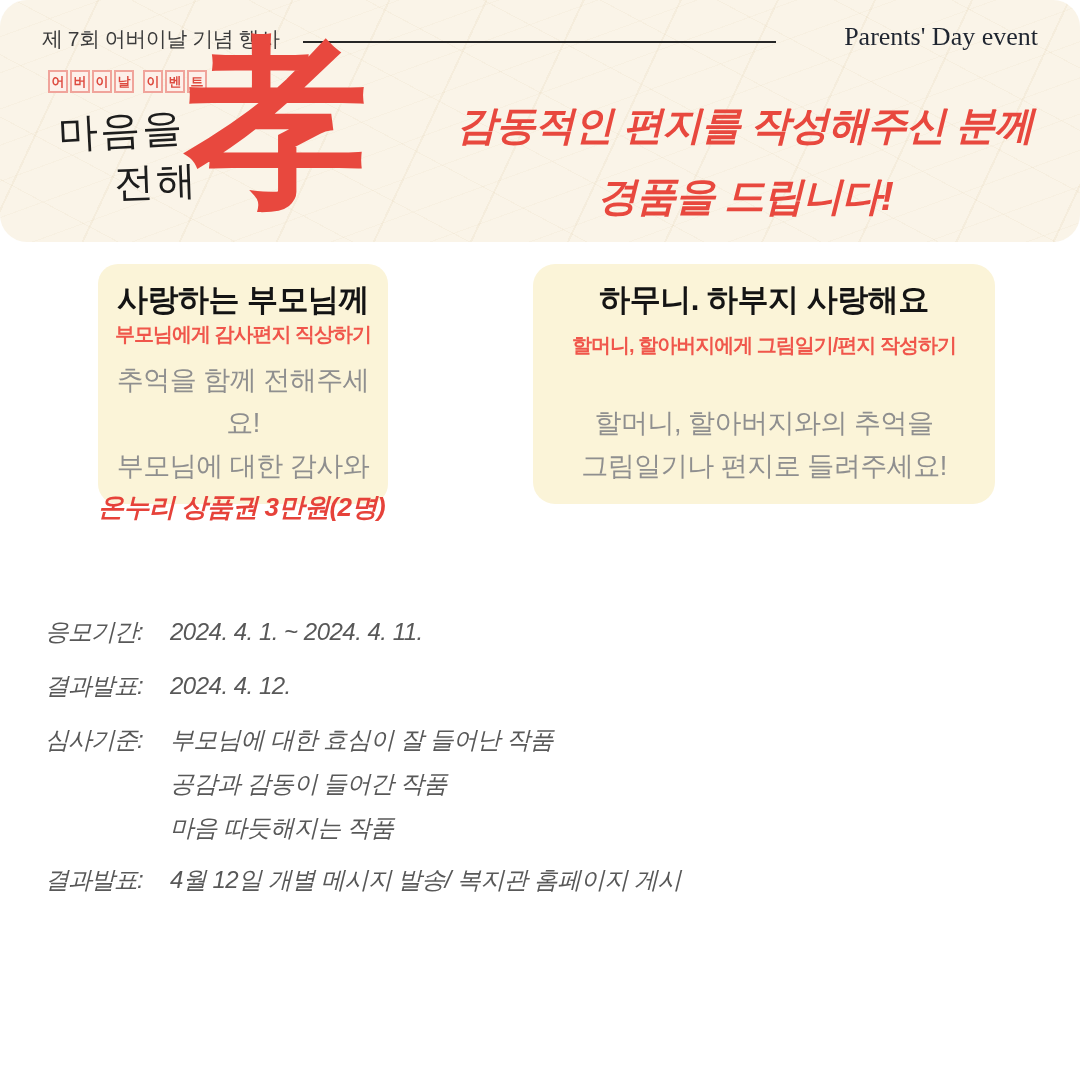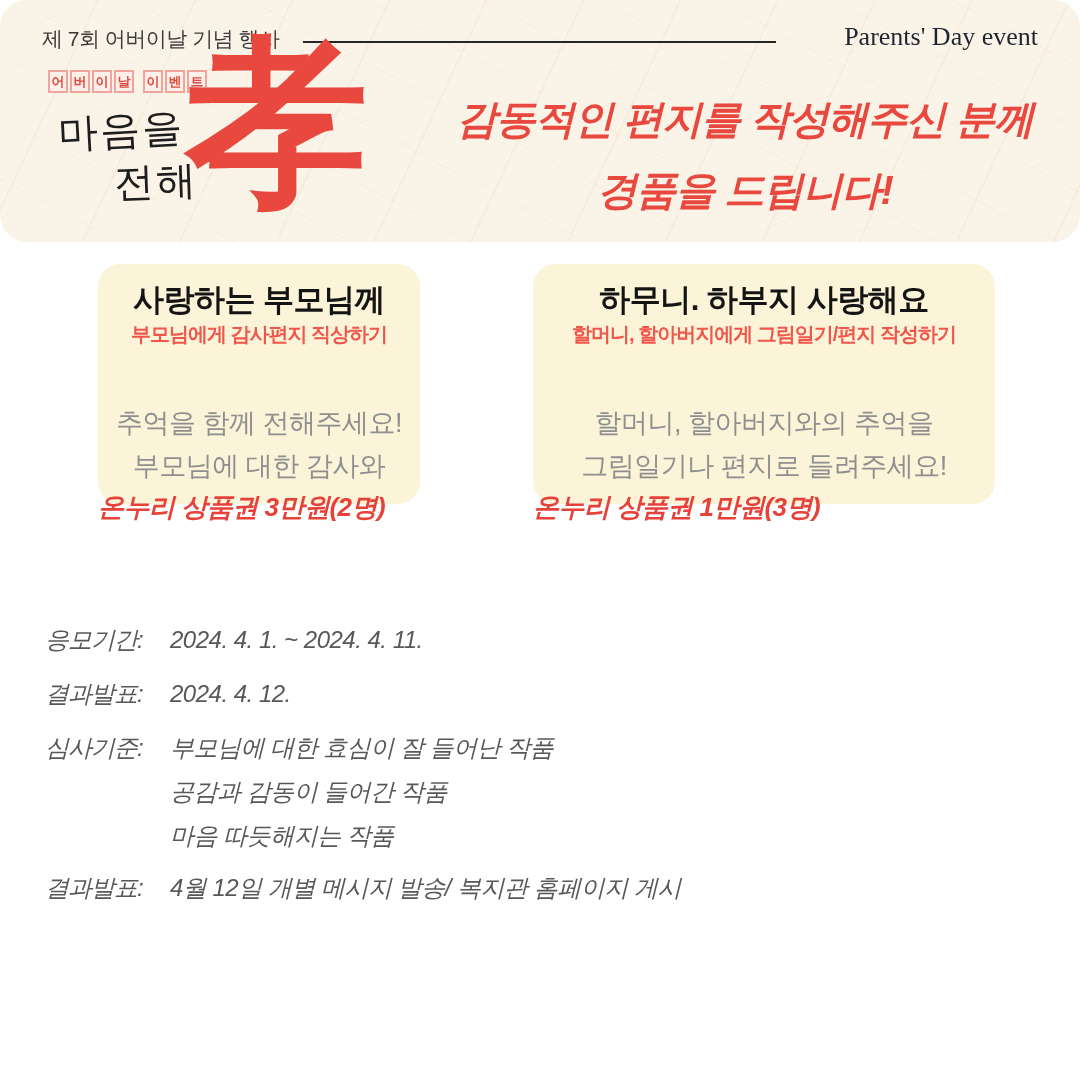--- a/index.html
+++ b/index.html
@@ -40,50 +40,50 @@
   }
   .hand { position: absolute; color: #1d1d1d; font-size: 40px; letter-spacing: 2px; }
   .hand1 { left: 58px; top: 103px; transform: rotate(-3deg); }
   .hand2 { left: 114px; top: 154px; transform: rotate(-2deg); }
   .hanja {
     position: absolute; left: 186px; top: 34px;
     font-family: "Liberation Serif", "DejaVu Serif", serif;
     font-size: 182px; line-height: 1; color: #e8483e; font-weight: bold;
   }
   .headline {
-    position: absolute; left: 430px; top: 84px; width: 630px;
+    position: absolute; left: 430px; top: 90px; width: 630px;
     text-align: center; color: #e8483e;
     font-weight: bold; font-style: italic;
     font-size: 40px; line-height: 71px; letter-spacing: -1px;
   }
 
   
   .card {
     position: absolute; top: 264px; height: 240px;
     background: #fbf4d8; border-radius: 22px;
     display: flex; flex-direction: column; align-items: center;
     padding: 15px 10px 16px 10px; text-align: center;
   }
-  .card-left  { left: 98px;  width: 322px; }
-  .card-right { left: 533px; width: 462px; }
+  .card-left  { left: 98px;  width: 290px; border-radius: 20px; }
+  .card-right { left: 533px; width: 462px; gap: 11px; }
   .card-title { font-size: 31px; font-weight: bold; color: #141414; letter-spacing: -0.5px; }
   .card-subtitle { font-size: 20px; font-weight: bold; color: #f0564b; letter-spacing: -1px; }
   .card-body { margin-top: auto; font-size: 27px; color: #8f8f8f; line-height: 43px; letter-spacing: -0.5px; }
 
   .prize {
     position: absolute; top: 490px; text-align: left;
     font-style: italic; font-weight: bold; font-size: 26px; color: #e6423a; letter-spacing: -0.5px;
   }
   .prize-left  { left: 98px;  width: 322px; }
   .prize-right { left: 533px; width: 462px; }
 
   
   .details { position: absolute; left: 45px; top: 610px; width: 990px; height: 300px;
              font-style: italic; font-size: 24px; color: #585858; }
-  .drow { position: absolute; left: 0; display: flex; margin-top: 8px; }
+  .drow { position: absolute; left: 0; display: flex; }
   .drow0 { top: 0; }
   .drow1 { top: 54px; }
   .drow2 { top: 108px; }
   .drow3 { top: 248px; }
   .dlabel { flex: none; width: 112px; line-height: 44px; letter-spacing: -1px; }
   .dvalue { margin-left: 13px; line-height: 44px; letter-spacing: -0.5px; }
 
   
   .footer-note {
     position: absolute; left: 0; top: 960px; width: 1080px;
@@ -137,21 +137,20 @@
   <div class="card card-right">
     <div class="card-title">하무니. 하부지 사랑해요</div>
     <div class="card-subtitle">할머니, 할아버지에게 그림일기/편지 작성하기</div>
     <div class="card-body">
       <div>할머니, 할아버지와의 추억을</div>
       <div>그림일기나 편지로 들려주세요!</div>
     </div>
   </div>
 
   <div class="prize prize-left">온누리 상품권 3만원(2명)</div>
-  <div class="prize prize-right">온누리 상품권 1만원(3명)</div>
 
   <div class="details">
     <div class="drow drow0">
       <div class="dlabel">응모기간:</div>
       <div class="dvalue">2024. 4. 1. ~ 2024. 4. 11.</div>
     </div>
     <div class="drow drow1">
       <div class="dlabel">결과발표:</div>
       <div class="dvalue">2024. 4. 12.</div>
     </div>

